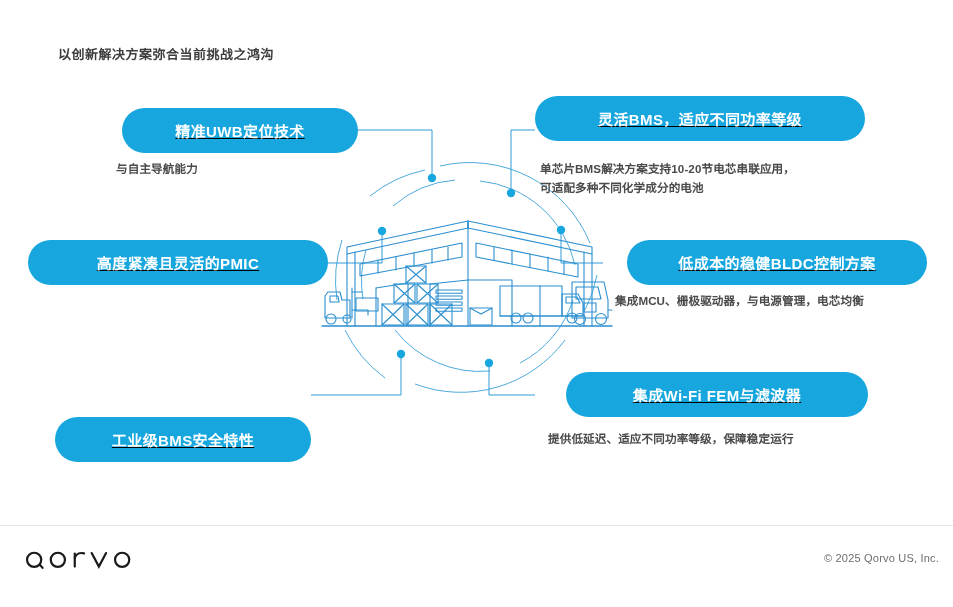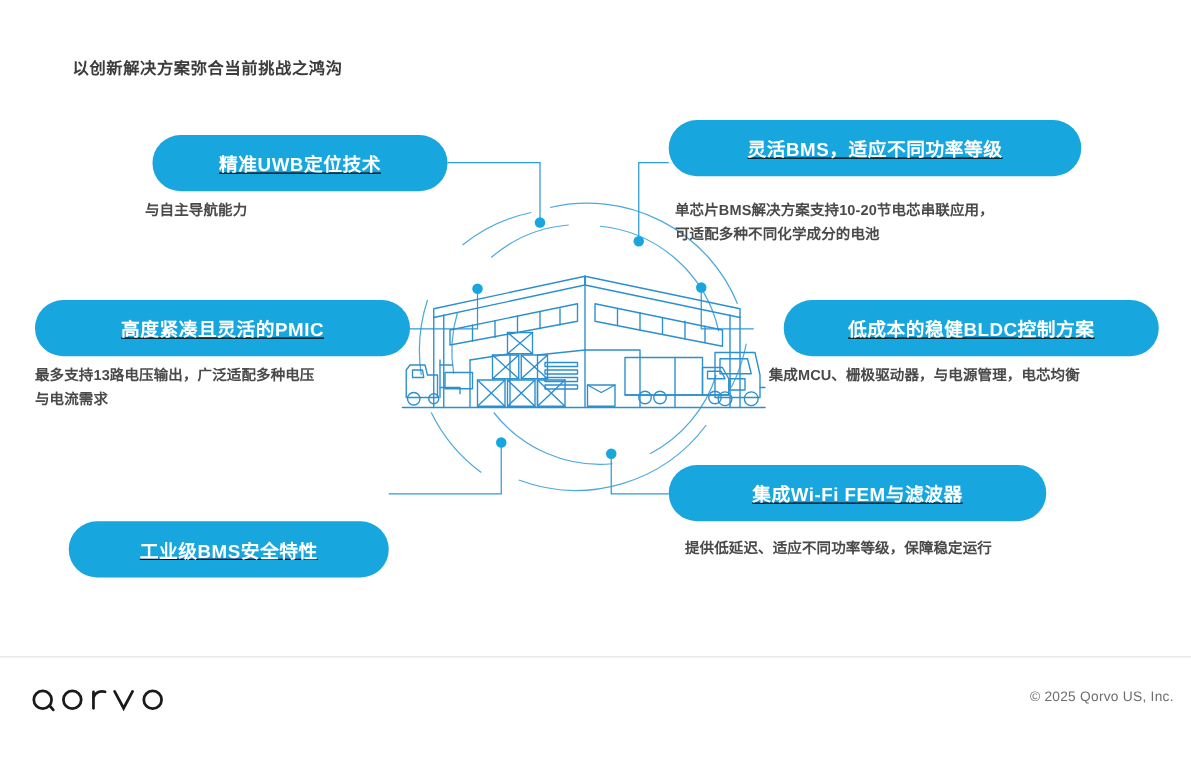--- a/index.html
+++ b/index.html
@@ -73,21 +73,21 @@
 
   #pill-pmic  {left:28px;top:240px;width:300px;}
   #desc-pmic  {left:28px;top:292px;}
 
   #pill-bldc  {left:627px;top:240px;width:300px;}
   #desc-bldc  {left:615px;top:292px;}
 
   #pill-bms-safe{left:55px;top:372px;width:256px;margin-top:45px;}
   #desc-bms-safe{left:62px;top:430px;}
 
-  #pill-wifi  {left:535px;top:372px;width:302px;}
+  #pill-wifi  {left:566px;top:372px;width:302px;}
   #desc-wifi  {left:548px;top:430px;}
 
   
   .footer-rule{
     position:absolute;
     left:0;top:525px;width:953px;height:1px;
     background:#e3e3e3;
   }
   .logo{
     position:absolute;
@@ -268,24 +268,20 @@
     <span class="pill-label">灵活BMS，适应不同功率等级</span>
   </div>
   <div class="desc" id="desc-bms-flex">
     <div>单芯片BMS解决方案支持10-20节电芯串联应用，</div>
     <div>可适配多种不同化学成分的电池</div>
   </div>
 
   <div class="pill" id="pill-pmic">
     <span class="pill-label">高度紧凑且灵活的PMIC</span>
   </div>
-  <div class="desc" id="desc-pmic">
-    <div>最多支持13路电压输出，广泛适配多种电压</div>
-    <div>与电流需求</div>
-  </div>
 
   <div class="pill" id="pill-bldc">
     <span class="pill-label">低成本的稳健BLDC控制方案</span>
   </div>
   <div class="desc" id="desc-bldc">
     <div>集成MCU、栅极驱动器，与电源管理，电芯均衡</div>
   </div>
 
   <div class="pill" id="pill-bms-safe">
     <span class="pill-label">工业级BMS安全特性</span>

